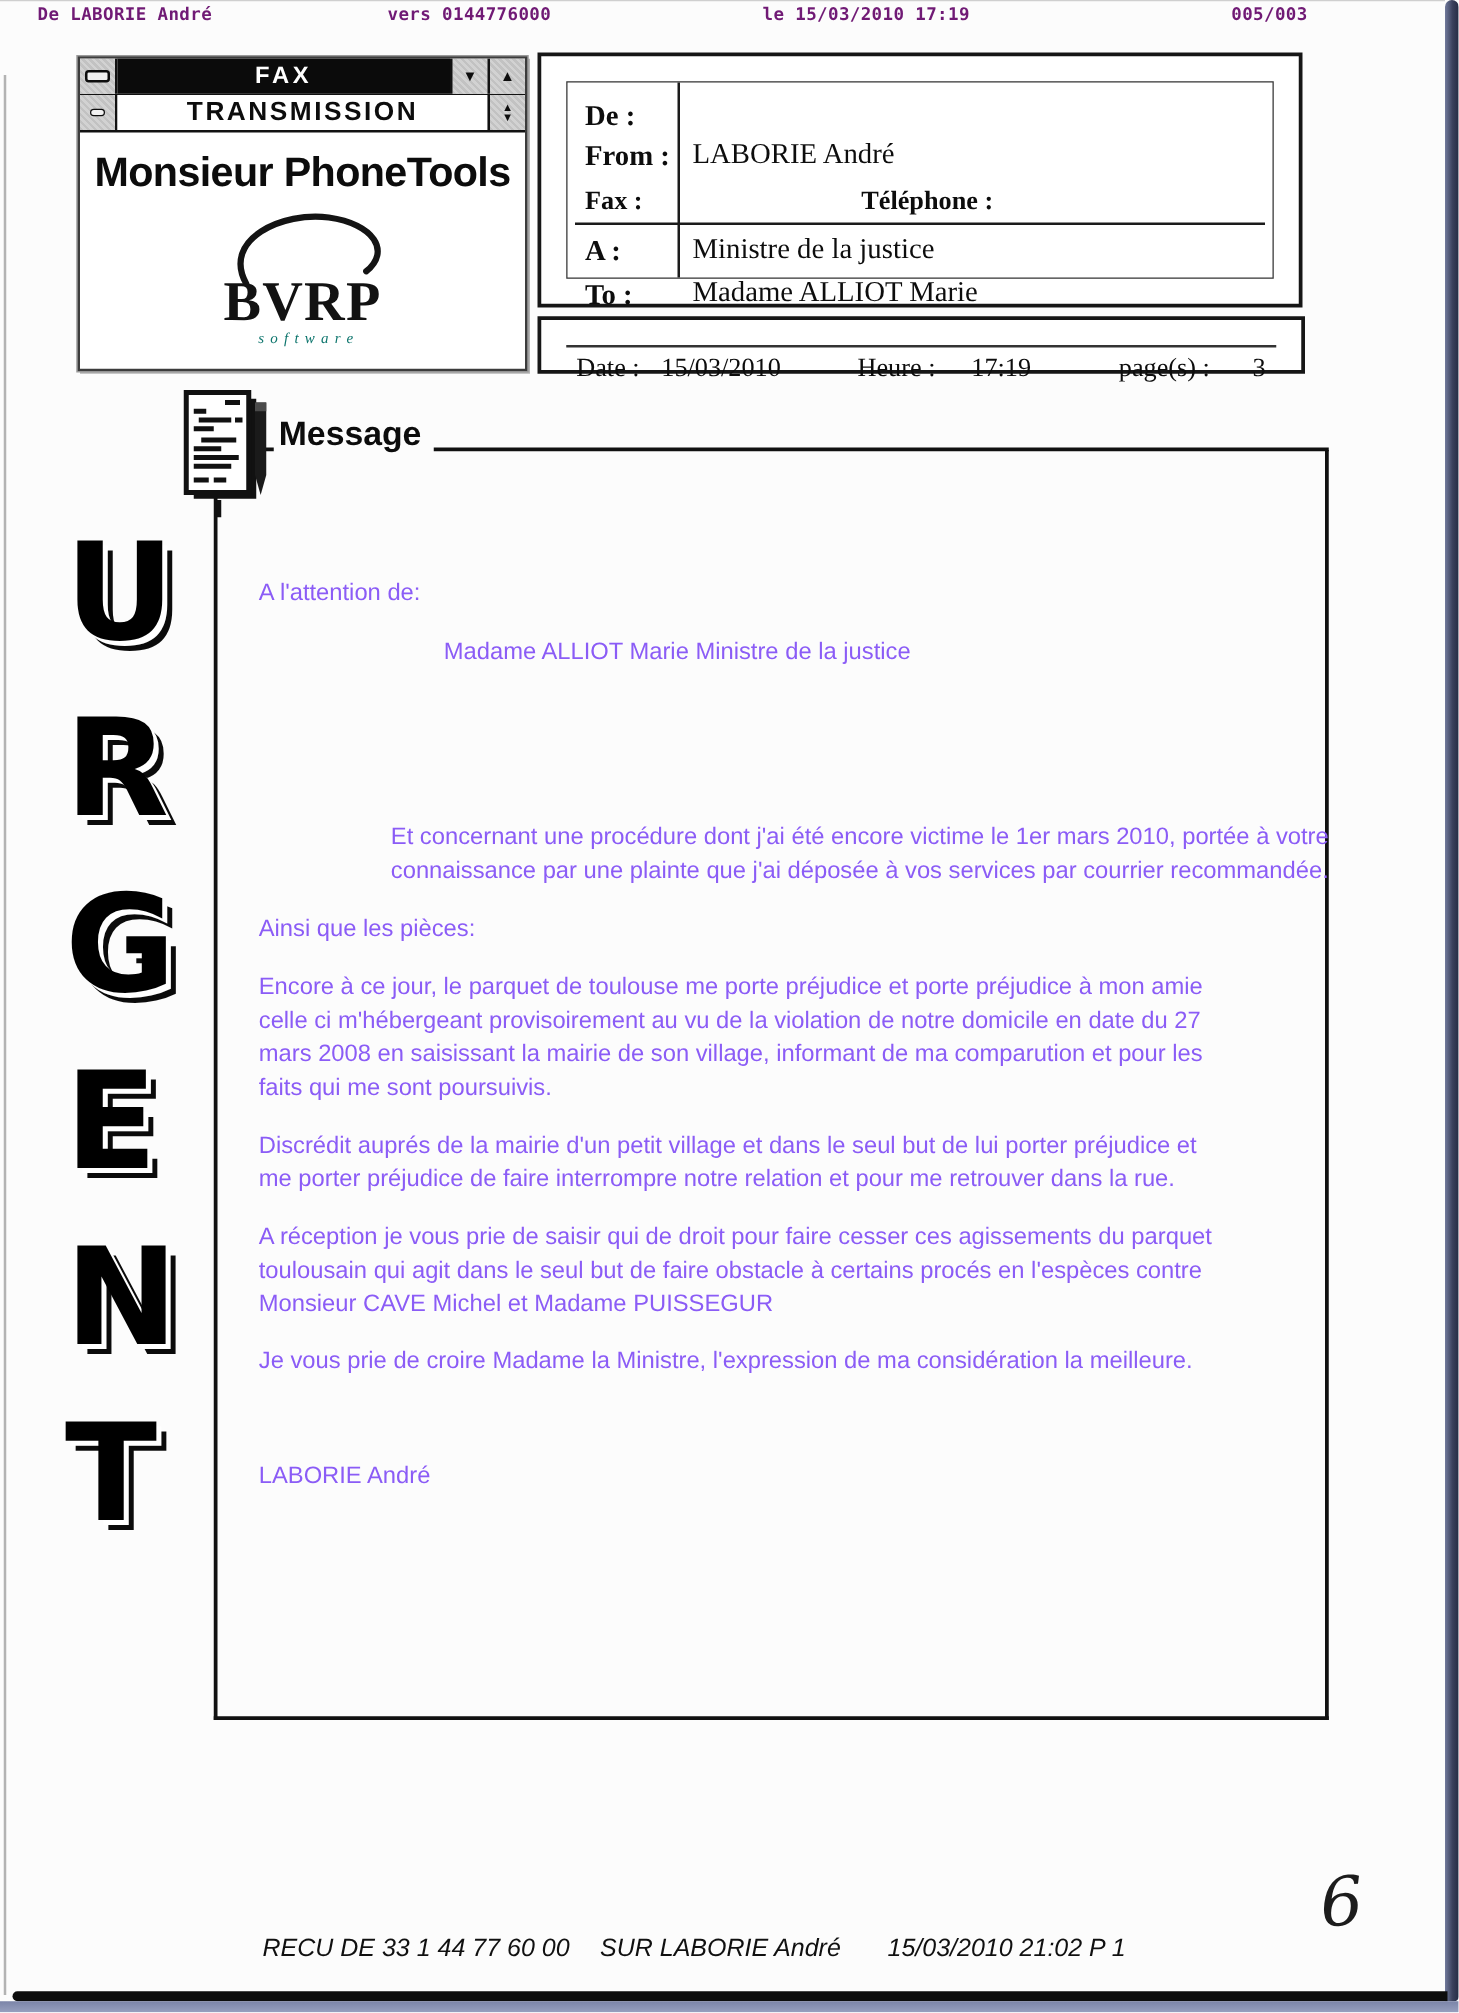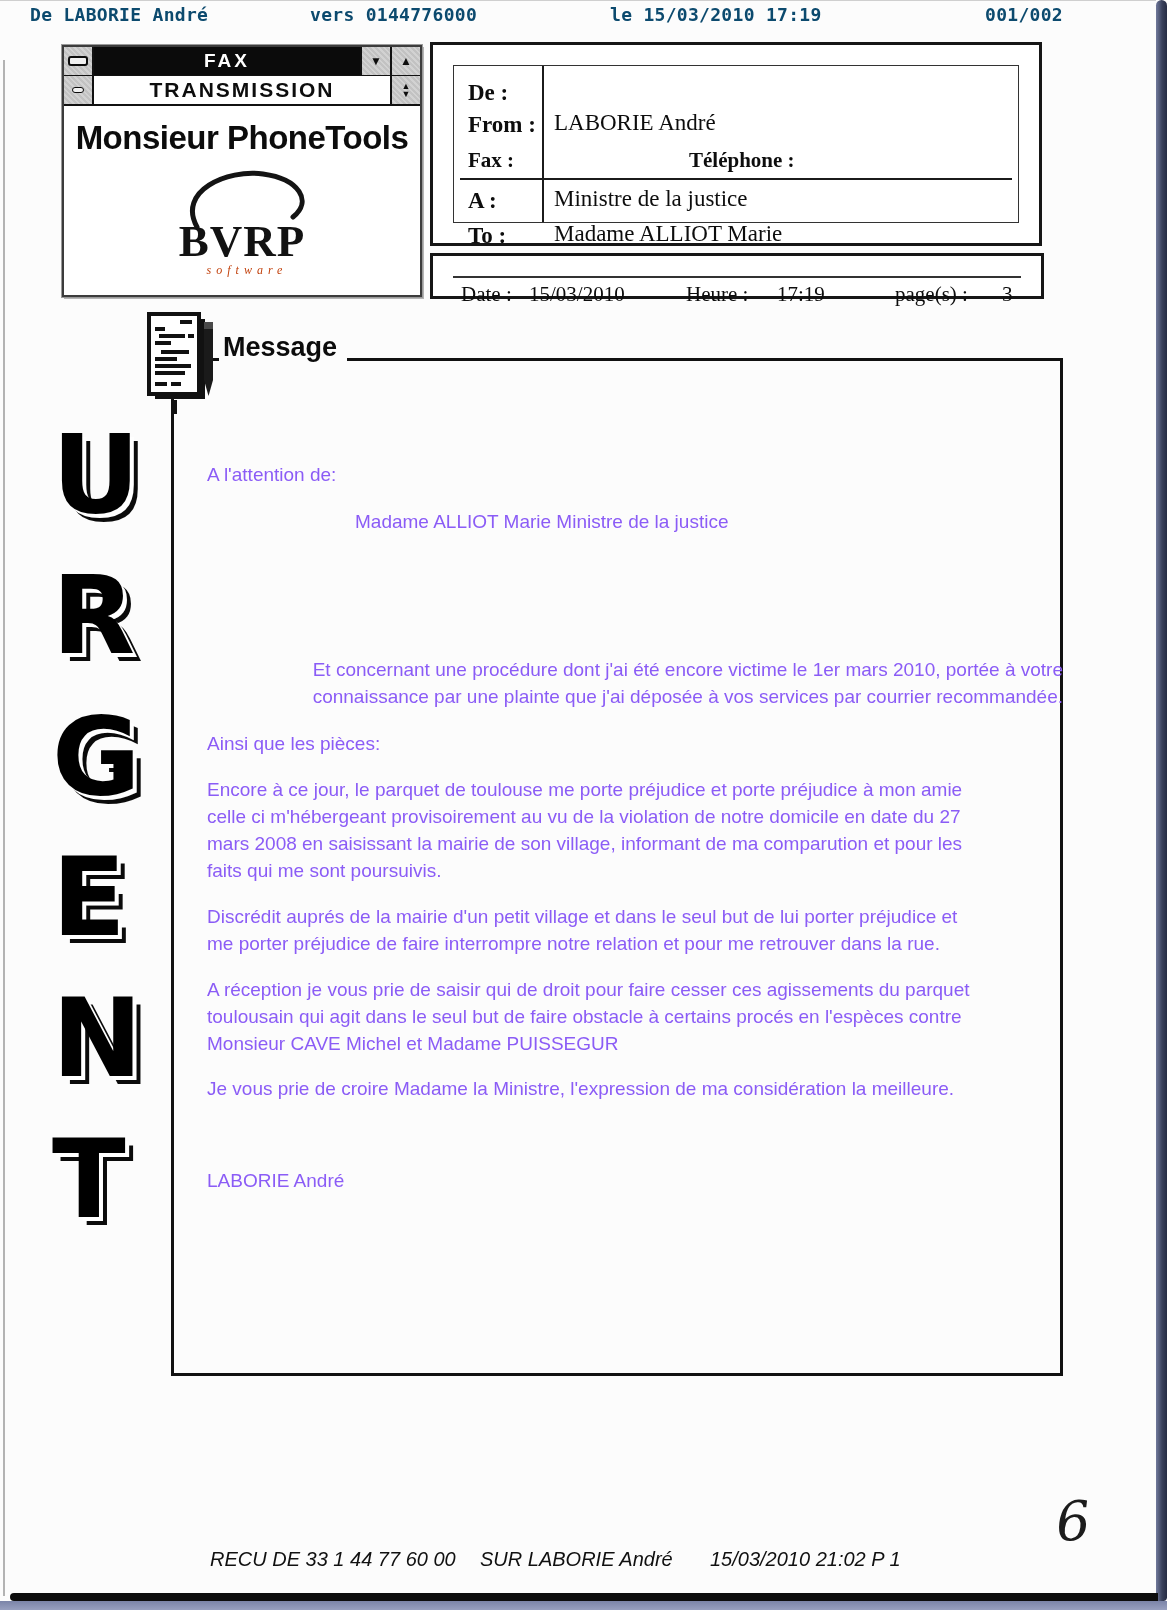--- a/index.html
+++ b/index.html
@@ -10,21 +10,21 @@
   .frame-right{position:absolute;top:0;right:0;bottom:9px;width:11px;
     background:linear-gradient(to right,#717a9c,#3a415c 55%,#262c44);border-radius:6px 6px 4px 0;}
   .frame-bottom-black{position:absolute;left:10px;right:9px;bottom:9px;height:8px;background:#0d0d0d;border-radius:4px 0 0 4px;}
   .frame-bottom-slate{position:absolute;left:0;right:0;bottom:0;height:9px;
     background:linear-gradient(to bottom,#7b84a8,#98a0bf);}
   .frame-left{position:absolute;left:3px;top:60px;bottom:14px;width:2px;background:#777;opacity:.55;}
   .frame-top{position:absolute;left:0;right:11px;top:0;height:1px;background:#cfcfcf;}
 
   
   .top-header{position:absolute;left:30px;top:4px;width:1110px;height:26px;
-    font-family:"DejaVu Sans Mono", monospace;font-weight:bold;font-size:18px;letter-spacing:.3px;color:#0c4a6e;}
+    font-family:"DejaVu Sans Mono", monospace;font-weight:bold;font-size:14px;letter-spacing:.3px;color:#701a75;}
   .top-header span{position:absolute;top:0;white-space:nowrap;}
   .th-sender{left:0;}
   .th-dest{left:280px;}
   .th-datetime{left:580px;}
   .th-counter{left:955px;}
 
   
   .fax-window{position:absolute;left:62px;top:45px;width:356px;height:248px;background:#fff;
     border:2px solid #3c3c3c;box-shadow:0 0 0 1px #9a9a9a, 2px 2px 0 0 #b5b5b5;}
   .fw-row{display:flex;height:28px;}
@@ -43,21 +43,21 @@
   .arrow-glyph{font-size:12px;line-height:12px;color:#0d0d0d;}
   .spin-col{display:flex;flex-direction:column;align-items:center;justify-content:center;}
   .spin-col .arrow-glyph{font-size:9px;line-height:8px;}
   .app-name{position:absolute;left:0;right:0;top:72px;text-align:center;
     font-size:33px;font-weight:900;letter-spacing:-.5px;color:#0c0c0c;}
   .bvrp{position:absolute;left:50%;top:128px;transform:translateX(-50%);width:190px;height:105px;text-align:center;}
   .bvrp-arc{position:absolute;left:28px;top:-6px;}
   .bvrp-text{position:absolute;left:0;width:100%;top:44px;font-family:"Liberation Serif", serif;
     font-weight:bold;font-size:45px;line-height:1;color:#121212;letter-spacing:1px;}
   .bvrp-sub{position:absolute;left:30px;top:88px;width:140px;font-family:"Liberation Serif", serif;
-    font-style:italic;font-size:12px;letter-spacing:5px;color:#c2410c;}
+    font-style:italic;font-size:12px;letter-spacing:5px;color:#0f766e;}
 
   
   .dbl-box{position:absolute;border:3px solid #161616;background:#fff;padding:20px;box-sizing:border-box;}
   .dbl-inner{position:relative;width:100%;height:100%;border:1px solid #333;box-sizing:border-box;
     font-family:"Liberation Serif", serif;}
   .form-box{left:430px;top:42px;width:612px;height:204px;}
   .v-divider{position:absolute;left:88px;top:0;bottom:0;width:2px;background:#1b1b1b;}
   .h-divider{position:absolute;left:6px;right:6px;top:112px;height:2px;background:#1b1b1b;}
   .f-label{position:absolute;font-weight:bold;font-size:21px;white-space:nowrap;color:#0d0d0d;}
   .f-value{position:absolute;font-size:23px;white-space:nowrap;color:#0d0d0d;}
@@ -125,21 +125,21 @@
   <div class="frame-top"></div>
   <div class="frame-left"></div>
   <div class="frame-right"></div>
   <div class="frame-bottom-black"></div>
   <div class="frame-bottom-slate"></div>
 
   <div class="top-header">
     <span class="th-sender">De LABORIE André</span>
     <span class="th-dest">vers 0144776000</span>
     <span class="th-datetime">le 15/03/2010 17:19</span>
-    <span class="th-counter">001/002</span>
+    <span class="th-counter">005/003</span>
   </div>
 
   <div class="fax-window">
     <div class="fw-row fw-row1">
       <div class="fw-btn fw-btn-left">
         <span class="mini-dash"></span>
       </div>
       <div class="fw-title1">FAX</div>
       <div class="fw-btn fw-btn-right">
         <span class="arrow-glyph">▼</span>

